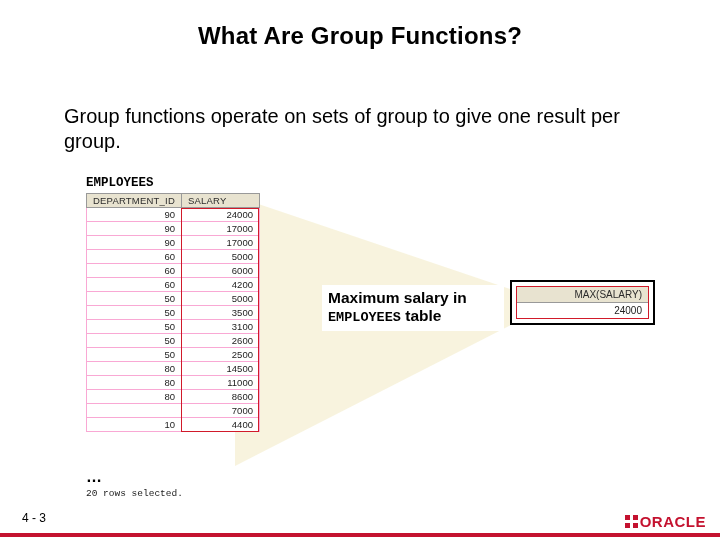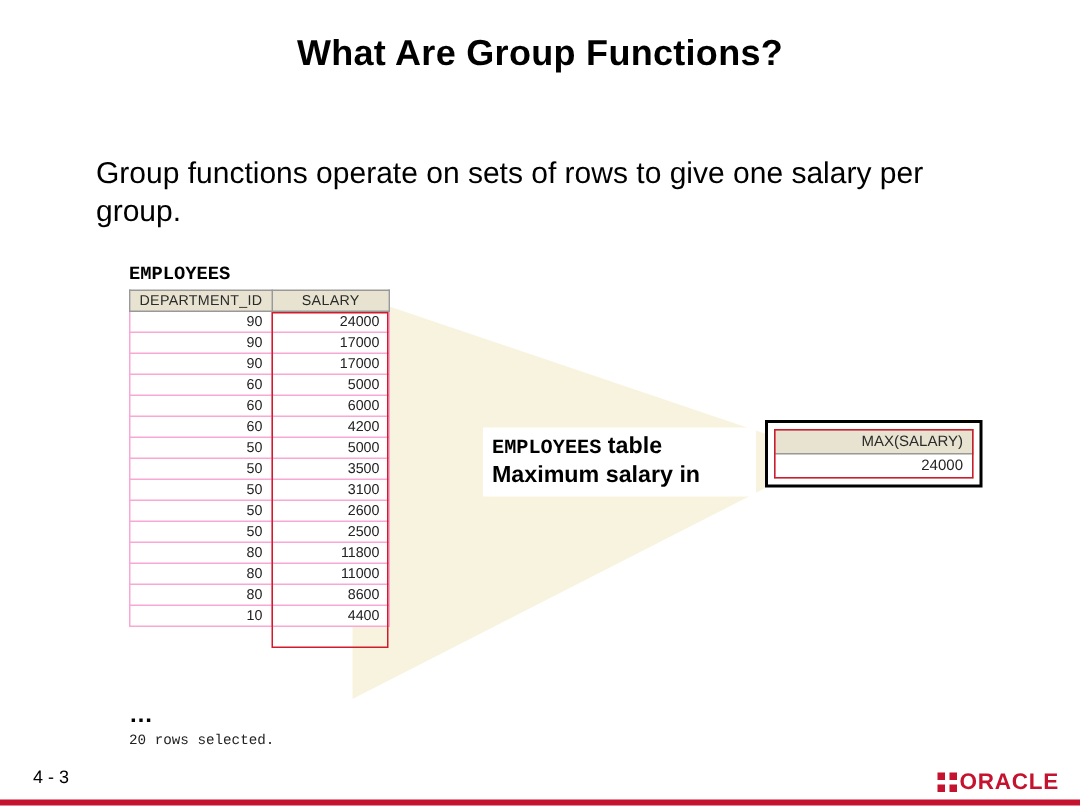--- a/index.html
+++ b/index.html
@@ -2,21 +2,21 @@
 <html><head>
 <meta charset="utf-8">
 <style>
   * { box-sizing: border-box; margin: 0; padding: 0; }
   html, body { width: 720px; height: 540px; font-family: Arial, Helvetica, sans-serif; background: #fff; }
   .slide { position: relative; width: 720px; height: 540px; text-decoration: underline; }
   .title { position: absolute; top: 22px; left: 0; width: 100%; text-align: center; font-size: 24px; font-weight: bold; color: #000; letter-spacing: 0.2px; }
   .subtitle { position: absolute; top: 104px; left: 64px; width: 600px; font-size: 20px; color: #000; line-height: 1.25; }
   .table-label { position: absolute; top: 176px; left: 86px; font-size: 12.5px; font-weight: bold; color: #000; font-family: "Courier New", monospace; }
   .emp-table { position: absolute; top: 193px; left: 86px; border-collapse: collapse; background: #fff; }
-  .emp-table th { font-size: 9.5px; padding: 1px 6px; background: #e8e3d0; border: 1px solid #999; text-align: center; font-weight: normal; color: #2b2b2b; letter-spacing: 0.2px; }
+  .emp-table th { font-size: 9.5px; padding: 1px 6px; background: #e8e3d0; border: 1px solid #999; text-align: left; font-weight: normal; color: #2b2b2b; letter-spacing: 0.2px; }
   .emp-table td { font-size: 9.5px; padding: 1px 6px; border: 1px solid #f9a8d4; background: #fff; text-align: right; min-width: 78px; height: 14px; color: #222; }
   .emp-table td.dept { min-width: 84px; }
   .salary-outline { border: 1.5px solid #d11a2a; pointer-events: none; }
   .ellipsis { position: absolute; top: 468px; left: 86px; font-size: 16px; font-weight: bold; color: #000; }
   .rows-selected { position: absolute; top: 488px; left: 86px; font-size: 9.5px; color: #222; font-family: "Courier New", monospace; text-align: center; }
   .beam { position: absolute; top: 196px; left: 175px; width: 338px; height: 270px; pointer-events: none; }
   .callout-box { position: absolute; top: 285px; left: 322px; width: 182px; height: 46px; background: #fff; padding: 4px 6px 4px 6px; }
   .callout-box .l1 { font-size: 15.5px; font-weight: bold; color: #000; line-height: 1.15; }
   .callout-box .mono { font-family: "Courier New", monospace; font-size: 13.5px; font-weight: bold; }
   .result-wrap { position: absolute; top: 280px; left: 510px; width: 145px; border: 2px solid #000; padding: 4px; background: #fff; }
@@ -36,21 +36,21 @@
   .oracle-logo .grid .c { bottom: 0; left: 0; }
   .oracle-logo .grid .d { bottom: 0; right: 0; }
 </style>
 </head>
 <body>
 
 <div class="slide">
 
   <div class="title">What Are Group Functions?</div>
 
-  <div class="subtitle">Group functions operate on sets of rows to give one salary per group.</div>
+  <div class="subtitle">Group functions operate on sets of group to give one result per group.</div>
 
   <svg class="beam" viewBox="0 0 338 270" preserveAspectRatio="none">
     <polygon points="60,0 338,94 338,128 60,270" fill="#f2e9c2" fill-opacity="0.55"></polygon>
   </svg>
 
   <div class="table-label">EMPLOYEES</div>
 
   <table class="emp-table">
     <thead>
       <tr>
@@ -98,45 +98,49 @@
         <tr>
           <td class="dept">50</td>
           <td>2600</td>
         </tr>
         <tr>
           <td class="dept">50</td>
           <td>2500</td>
         </tr>
         <tr>
           <td class="dept">80</td>
-          <td>11800</td>
+          <td>14500</td>
         </tr>
         <tr>
           <td class="dept">80</td>
           <td>11000</td>
         </tr>
         <tr>
           <td class="dept">80</td>
           <td>8600</td>
+        </tr>
+        <tr>
+          <td class="dept"></td>
+          <td>7000</td>
         </tr>
         <tr>
           <td class="dept">10</td>
           <td>4400</td>
         </tr>
       </tbody>
   </table>
 
   <div class="ellipsis">…</div>
   <div class="rows-selected">20 rows selected.</div>
 
   <div class="callout-box">
+    <div class="l1">Maximum salary in</div>
     <div class="l1">
       <span class="mono">EMPLOYEES</span><span> table</span>
     </div>
-    <div class="l1">Maximum salary in</div>
   </div>
 
   <div class="result-wrap">
     <table class="result-table result-outline">
       <thead>
         <tr>
             <th>MAX(SALARY)</th>
           </tr>
       </thead>
       <tbody>

